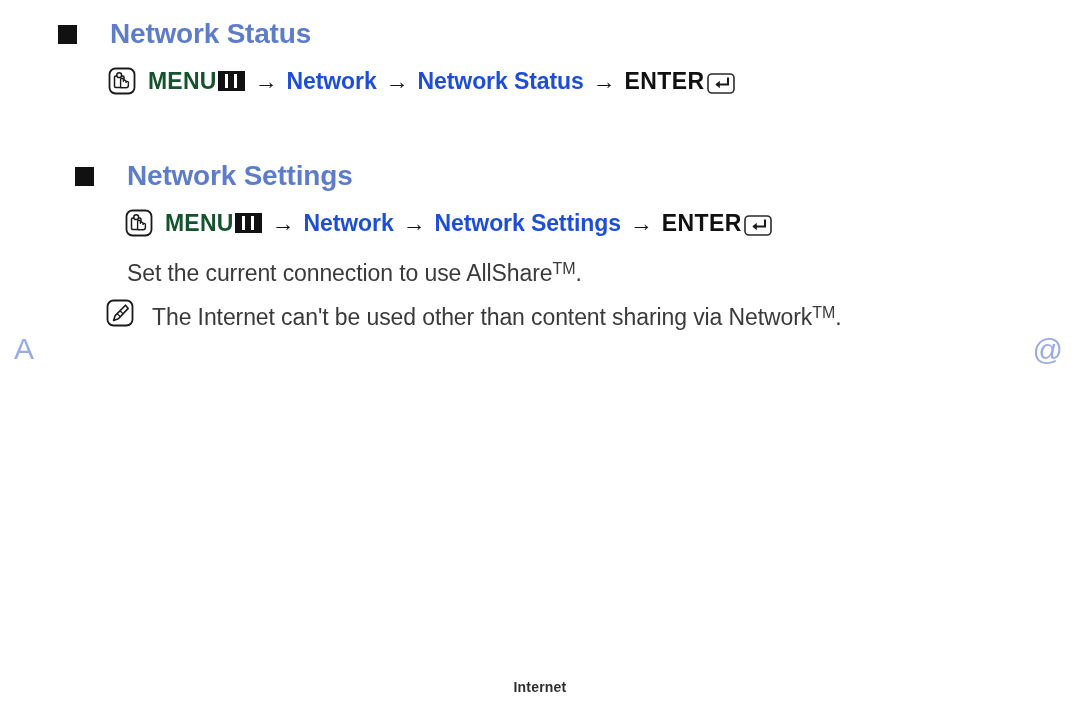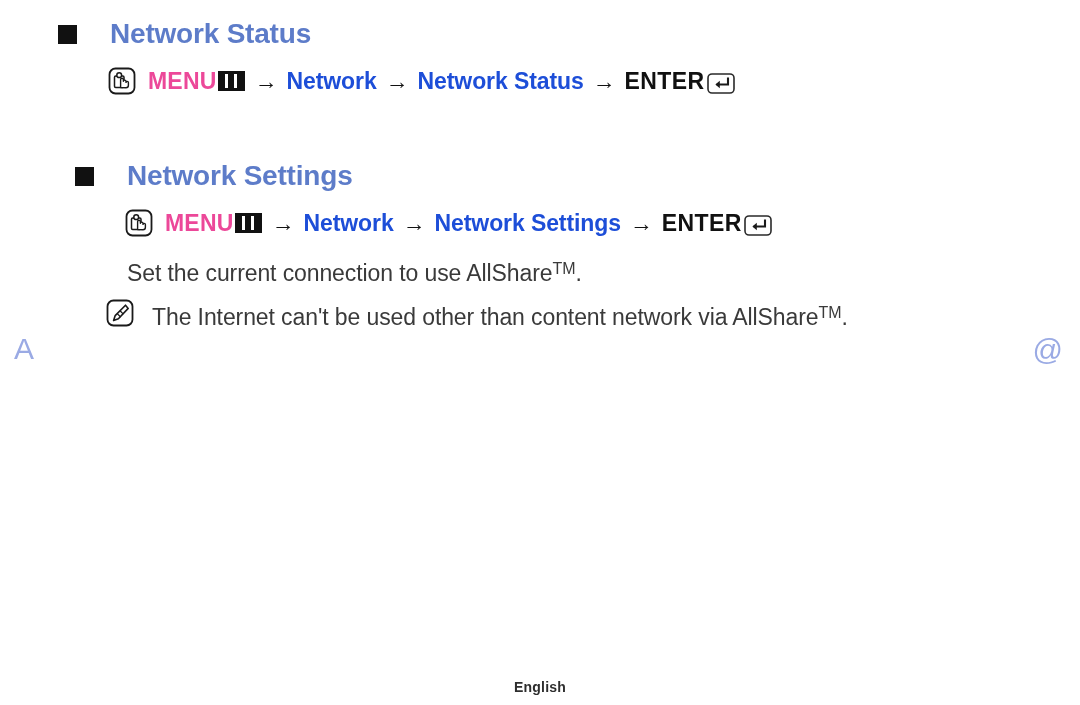--- a/index.html
+++ b/index.html
@@ -88,21 +88,21 @@
   }
   .path-text {
     font-size: 23px;
     line-height: 30px;
     white-space: nowrap;
     display: flex;
     align-items: center;
   }
   .kw-menu {
     font-weight: bold;
-    color: #ec4899;
+    color: #14532d;
     letter-spacing: 0.2px;
   }
   .glyph-menu {
     display: inline-block;
     width: 27px;
     height: 20px;
     background: #111111;
     position: relative;
     margin: 0 1px 0 1px;
     vertical-align: -3px;
@@ -287,18 +287,18 @@
   <div class="note-row">
     <span class="icon-note">
       <svg viewBox="0 0 28 28" width="28" height="28" aria-hidden="true">
         <rect x="1.5" y="1.5" width="25" height="25" rx="6" ry="6" fill="#ffffff" stroke="#1a1a1a" stroke-width="1.8"></rect>
         <path d="M19.5 6.2 L9.2 16.6 L7.6 21.6 L12.4 19.8 L22.2 9.4 Z" fill="#ffffff" stroke="#1a1a1a" stroke-width="1.6" stroke-linejoin="round"></path>
         <path d="M11.2 14.6 L14.6 18.0" fill="none" stroke="#1a1a1a" stroke-width="1.3"></path>
         <path d="M14.0 11.7 L17.4 15.1" fill="none" stroke="#1a1a1a" stroke-width="1.3"></path>
         <path d="M7.6 21.6 L9.9 20.8 L8.5 19.3 Z" fill="#1a1a1a"></path>
       </svg>
     </span>
-    <span class="note-text"><span>The Internet can't be used other than content network via AllShare</span><span class="tm">TM</span><span>.</span></span>
+    <span class="note-text"><span>The Internet can't be used other than content sharing via Network</span><span class="tm">TM</span><span>.</span></span>
   </div>
 
-  <div class="footer">English</div>
+  <div class="footer">Internet</div>
 
 </div>
 
 </body></html>

